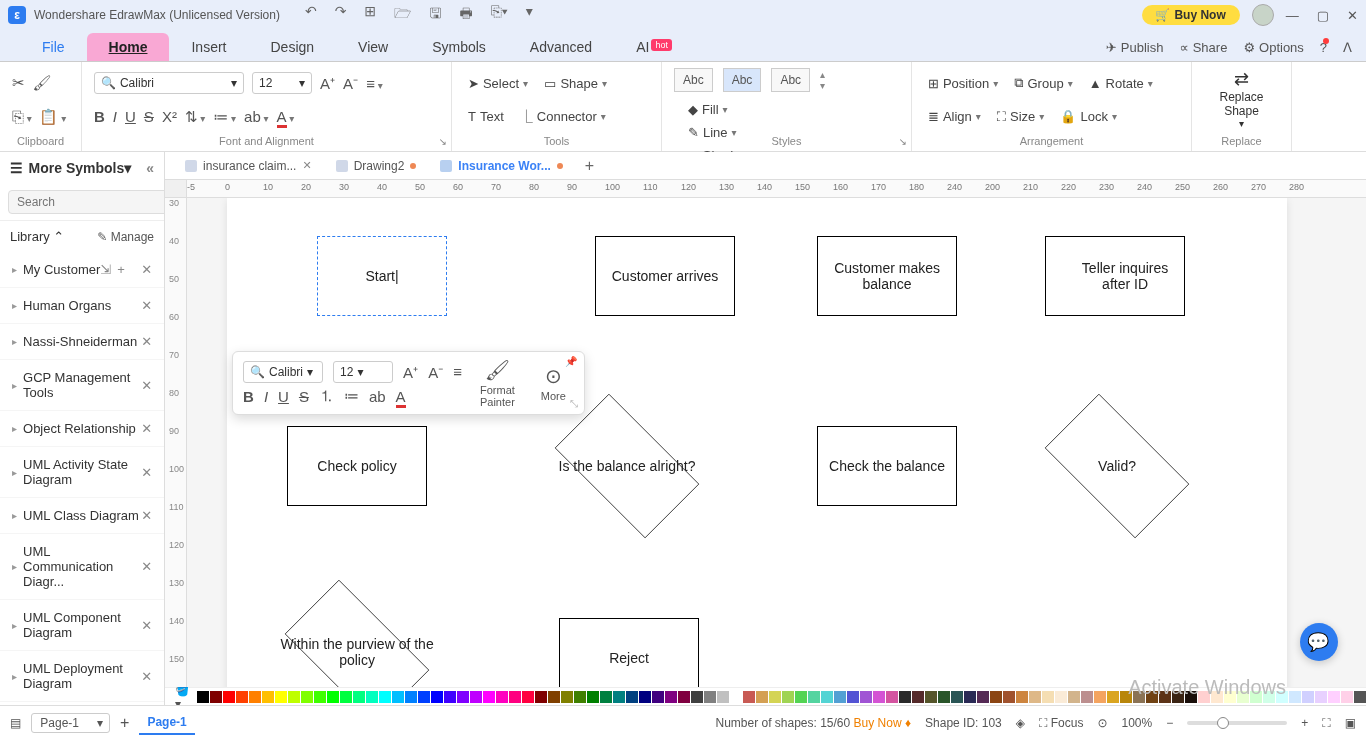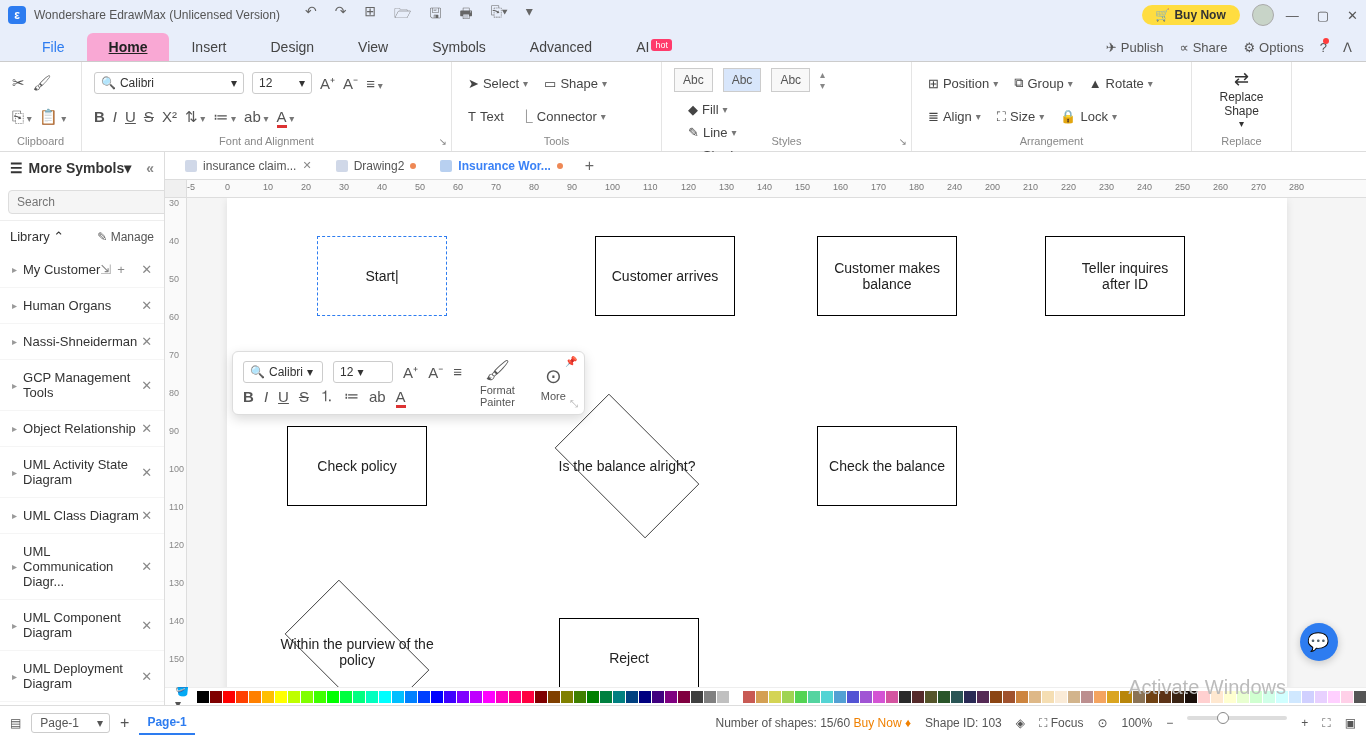--- a/index.html
+++ b/index.html
@@ -85,21 +85,21 @@
 .ft-pin{position:absolute;top:4px;right:6px;font-size:10px;color:#aaa;}
 
 .color-bar{height:18px;display:flex;align-items:center;padding-left:10px;gap:1px;background:#fff;border-top:1px solid #eee;}
 .color-bar .paint-ico{font-size:12px;margin-right:6px;color:#555;}
 .swatch{width:12px;height:12px;cursor:pointer;}
 
 .statusbar{position:absolute;bottom:0;left:0;right:0;height:34px;background:#fff;border-top:1px solid #ddd;display:flex;align-items:center;padding:0 10px;font-size:12px;color:#555;gap:14px;}
 .sb-left{display:flex;align-items:center;gap:10px;}
 .page-sel{border:1px solid #ccc;border-radius:3px;padding:2px 30px 2px 8px;font-size:12px;position:relative;}
 .page-tab-active{color:#2d7cf0;font-weight:600;border-bottom:2px solid #2d7cf0;padding:4px 8px;}
-.sb-right{margin-left:auto;display:flex;align-items:flex-start;gap:14px;}
+.sb-right{margin-left:auto;display:flex;align-items:center;gap:14px;}
 .zoom-slider{width:100px;height:4px;background:#ddd;border-radius:2px;position:relative;}
 .zoom-slider .thumb{position:absolute;left:30px;top:-4px;width:12px;height:12px;background:#fff;border:1px solid #888;border-radius:50%;}
 .activate-wm{position:absolute;right:80px;bottom:40px;color:#bbb;font-size:20px;pointer-events:none;z-index:50;}
 .chatbubble{position:absolute;right:28px;bottom:78px;width:38px;height:38px;border-radius:50%;background:#2d7cf0;display:flex;align-items:center;justify-content:center;color:#fff;font-size:18px;box-shadow:0 2px 8px rgba(0,0,0,0.2);cursor:pointer;z-index:60;}
 .notif-dot{width:6px;height:6px;background:#ff3b3b;border-radius:50%;position:absolute;top:-2px;right:-2px;}
 </style>
 </head>
 <body>
 
 <div class="titlebar">
@@ -391,20 +391,24 @@
 
           <div class="shape" style="left:60px;top:228px;width:140px;height:80px;">
               <span>Check policy</span>
             </div>
           <div class="shape diamond" style="left:310px;top:214px;width:180px;height:108px;">
               <div class="dia-inner"></div>
               <span class="dia-text">Is the balance alright?</span>
             </div>
           <div class="shape" style="left:590px;top:228px;width:140px;height:80px;">
               <span>Check the balance</span>
+            </div>
+          <div class="shape diamond" style="left:800px;top:214px;width:180px;height:108px;">
+              <div class="dia-inner"></div>
+              <span class="dia-text">Valid?</span>
             </div>
 
           <div class="shape diamond" style="left:40px;top:400px;width:180px;height:108px;">
               <div class="dia-inner"></div>
               <span class="dia-text">Within the purview of the policy</span>
             </div>
           <div class="shape" style="left:332px;top:420px;width:140px;height:80px;">
               <span>Reject</span>
             </div>
         </div>

